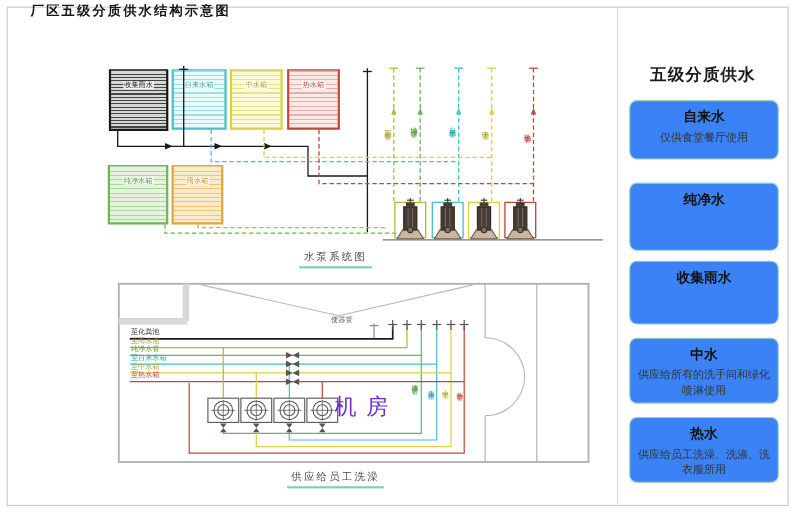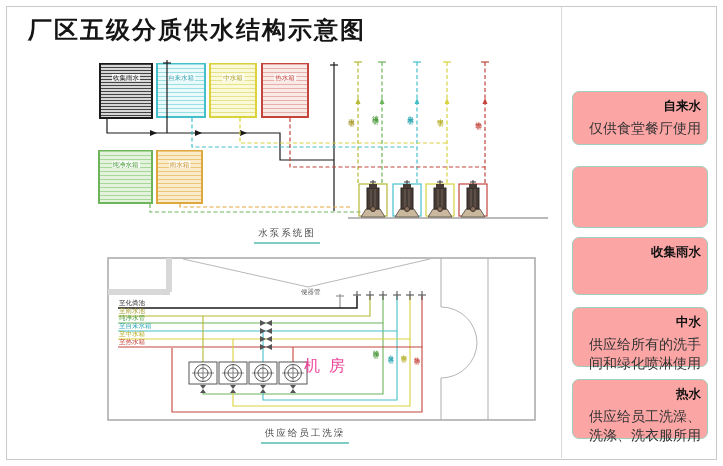--- a/index.html
+++ b/index.html
@@ -1,20 +1,20 @@
 <!DOCTYPE html>
 <html><head>
 <meta charset="utf-8">
 <style>
   html,body{margin:0;padding:0}
   body{width:723px;height:466px;position:relative;background:#fff;
        font-family:"Liberation Sans","DejaVu Sans",sans-serif;overflow:hidden}
   .frame{position:absolute;left:6px;top:6px;width:709px;height:452px;border:1px solid #c9c9c9}
   .vdivider{position:absolute;left:561px;top:7px;width:1px;height:451px;background:#d8d8d8}
-  .title{position:absolute;left:28px;top:14px;font-size:24px;font-weight:bold;color:#151515;letter-spacing:2px}
+  .title{position:absolute;left:28px;top:2px;font-size:12px;font-weight:bold;color:#151515;letter-spacing:2px}
 
   
   .tank{position:absolute;border:2px solid;border-top-width:1px;box-sizing:border-box;
         background-image:repeating-linear-gradient(180deg,var(--hatch) 0 1px,transparent 1px 4px);
         background-color:var(--fill)}
   .t-black{--hatch:#4d4d4d;--fill:#d6d6d6;border-color:#1a1a1a;
            background-image:repeating-linear-gradient(180deg,#444 0 1px,transparent 1px 3px)}
   .t-cyan{--hatch:#9adfe4;--fill:#eafafa;border-color:#45c0cb}
   .t-yellow{--hatch:#e6e28a;--fill:#fbfad8;border-color:#d9d23c}
   .t-red{--hatch:#e5b0ab;--fill:#f9e9e7;border-color:#c4453c}
@@ -25,30 +25,30 @@
   .t-black .lbl{color:#222}.t-cyan .lbl{color:#2da6b2}.t-yellow .lbl{color:#a89f1c}
   .t-red .lbl{color:#c4453c}.t-green .lbl{color:#4c9a3c}.t-orange .lbl{color:#c8922e}
 
   svg{position:absolute;left:0;top:0}
 
   
   .vlabel{position:absolute;writing-mode:vertical-rl;font-size:6.5px;letter-spacing:1px;line-height:1;white-space:nowrap}
   .hlabel{position:absolute;font-size:6.5px;line-height:1;white-space:nowrap}
   .caption{position:absolute;width:120px;text-align:center;font-size:9.5px;color:#4a4a4a;letter-spacing:2px}
   .caption span{display:inline-block;border-bottom:2px solid #7fccc4;padding:0 4px 2px 4px}
-  .room{position:absolute;font-size:16px;color:#ec4899;letter-spacing:9px;white-space:nowrap}
+  .room{position:absolute;font-size:20px;color:#6d28d9;letter-spacing:9px;white-space:nowrap}
 
   
   .sidebar{position:absolute;left:562px;top:7px;width:154px;height:451px}
   .sb-title{position:absolute;left:0;top:52px;width:100%;text-align:center;
             font-size:15px;font-weight:bold;color:#1a1a1a;letter-spacing:1px}
   .sb-box{position:absolute;left:10px;width:136px;border:1.4px solid #9dcfbc;border-radius:7px;
-          background:#fca5a5;box-sizing:border-box;text-align:right;padding:6px 6px 4px 6px}
+          background:#3b82f6;box-sizing:border-box;text-align:center;padding:6px 6px 4px 6px}
   .sb-name{font-size:12.5px;font-weight:bold;color:#111;margin-bottom:4px}
-  .sb-desc{font-size:14px;color:#333;line-height:1.35}
+  .sb-desc{font-size:10px;color:#333;line-height:1.35}
 </style>
 </head>
 <body>
 
 <div class="frame"></div>
 <div class="vdivider"></div>
 
 <div class="title">厂区五级分质供水结构示意图</div>
 
 <div class="tank t-black" style="left:99px;top:63px;width:54px;height:56px">
@@ -262,47 +262,49 @@
     </g>
   </g>
 </svg>
 
 <div class="vlabel" style="left:348px;top:113px;color:#a89b2a">雨水管</div>
 <div class="vlabel" style="left:372px;top:110px;color:#4c9a3c">纯净水管</div>
 <div class="vlabel" style="left:407px;top:110px;color:#2da6b2">自来水管</div>
 <div class="vlabel" style="left:437px;top:113px;color:#b3ab1e">中水管</div>
 <div class="vlabel" style="left:475px;top:116px;color:#c4453c">热水管</div>
 
-<div class="caption" style="left:227px;top:227px"><span>水泵系统图</span></div>
+<div class="caption" style="left:245px;top:227px"><span>水泵系统图</span></div>
 
 <div class="hlabel" style="left:119px;top:300px;color:#333">至化粪池</div>
 <div class="hlabel" style="left:119px;top:308px;color:#a89b2a">至雨水池</div>
 <div class="hlabel" style="left:119px;top:315px;color:#4c9a3c">纯净水管</div>
 <div class="hlabel" style="left:119px;top:323px;color:#2da6b2">至自来水箱</div>
 <div class="hlabel" style="left:119px;top:331px;color:#b3ab1e">至中水箱</div>
 <div class="hlabel" style="left:119px;top:339px;color:#c4453c">至热水箱</div>
 
 <div class="hlabel" style="left:301px;top:289px;color:#555">便器管</div>
 
 <div class="vlabel" style="left:373px;top:345px;color:#4c9a3c;font-size:6px">纯净水管</div>
 <div class="vlabel" style="left:388px;top:350px;color:#2da6b2;font-size:6px">自来水管</div>
 <div class="vlabel" style="left:401px;top:350px;color:#b3ab1e;font-size:6px">中水管</div>
 <div class="vlabel" style="left:414px;top:352px;color:#c4453c;font-size:6px">热水管</div>
 
 <div class="room" style="left:304px;top:356px">机房</div>
 
 <div class="caption" style="left:245px;top:427px"><span>供应给员工洗澡</span></div>
 
 <div class="sidebar">
+  <div class="sb-title">五级分质供水</div>
 
   <div class="sb-box" style="top:84px;height:54px">
     <div class="sb-name">自来水</div>
     <div class="sb-desc">仅供食堂餐厅使用</div>
   </div>
   <div class="sb-box" style="top:159px;height:62px">
+    <div class="sb-name">纯净水</div>
   </div>
   <div class="sb-box" style="top:230px;height:58px">
     <div class="sb-name">收集雨水</div>
   </div>
   <div class="sb-box" style="top:300px;height:60px">
     <div class="sb-name">中水</div>
     <div class="sb-desc">供应给所有的洗手间和绿化喷淋使用</div>
   </div>
   <div class="sb-box" style="top:372px;height:60px">
     <div class="sb-name">热水</div>

